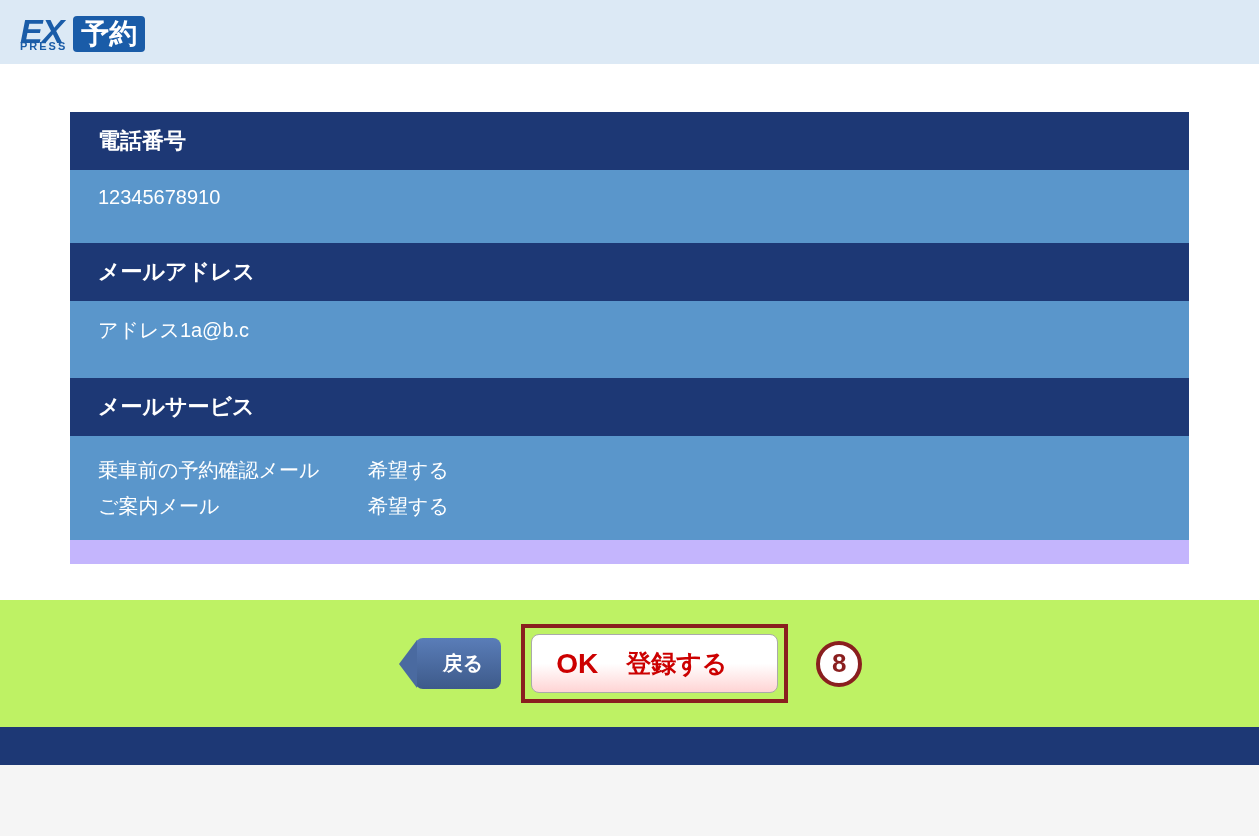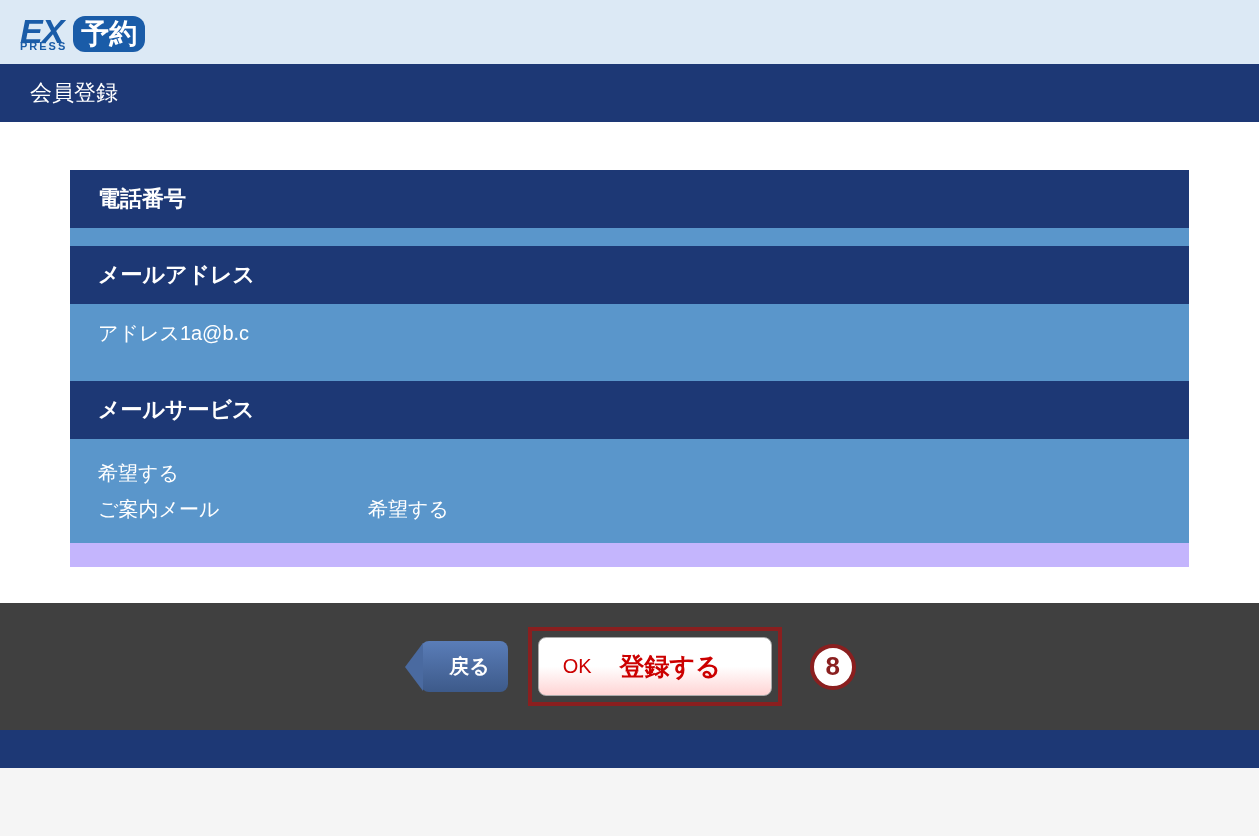--- a/index.html
+++ b/index.html
@@ -41,21 +41,21 @@
       margin-top: -8px;
       display: block;
     }
     .logo-left { display: flex; flex-direction: column; }
     .logo-yoyaku {
       background: #1a5ca8;
       color: white;
       font-size: 28px;
       font-weight: bold;
       padding: 0px 8px;
-      border-radius: 12px;
+      border-radius: 4px;
       margin-left: 4px;
       line-height: 1.3;
     }
     .header-title {
       background: #1d3875;
       color: white;
       font-size: 22px;
       padding: 14px 30px;
     }
     .breadcrumb {
@@ -94,21 +94,21 @@
       height: 18px;
       background: #5a96cb;
     }
     .mail-row {
       display: flex;
       gap: 30px;
       line-height: 1.8;
     }
     .mail-label { width: 240px; }
     .button-bar {
-      background: #404040;
+      background: #bef264;
       padding: 24px 0;
       display: flex;
       justify-content: center;
       align-items: center;
       gap: 20px;
       position: relative;
     }
     .back-button {
       background: linear-gradient(to bottom, #5a7db8, #3d5a8a);
       color: white;
@@ -143,22 +143,22 @@
       border: 1px solid #aaa;
       border-radius: 8px;
       padding: 12px 50px 12px 24px;
       cursor: pointer;
       display: flex;
       align-items: center;
       gap: 28px;
     }
     .ok-text {
       color: #cc0000;
-      font-size: 20px;
-      font-weight: 400;
+      font-size: 28px;
+      font-weight: 700;
     }
     .ok-label {
       color: #cc0000;
       font-size: 25px;
       font-weight: bold;
     }
     .step-badge {
       width: 46px;
       height: 46px;
       border: 4px solid #8a1f1f;
@@ -184,36 +184,37 @@
   <div class="header-top">
     <div class="logo">
       <div class="logo-left">
         <span class="logo-ex">EX</span>
         <span class="logo-press">PRESS</span>
       </div>
       <span class="logo-yoyaku">予約</span>
     </div>
   </div>
 
-  <div class="header-title">会員登録</div>
 
 
   <div class="content-area">
     <div class="info-panel">
 
       <div class="section-header">電話番号</div>
+      <div class="section-body">12345678910</div>
       <div class="section-gap"></div>
 
       <div class="section-header">メールアドレス</div>
       <div class="section-body">アドレス1a@b.c</div>
       <div class="section-gap"></div>
 
       <div class="section-header">メールサービス</div>
       <div class="section-body">
         <div class="mail-row">
+          <span class="mail-label">乗車前の予約確認メール</span>
           <span>希望する</span>
         </div>
         <div class="mail-row">
           <span class="mail-label">ご案内メール</span>
           <span>希望する</span>
         </div>
       </div>
 
     </div>
   </div>

